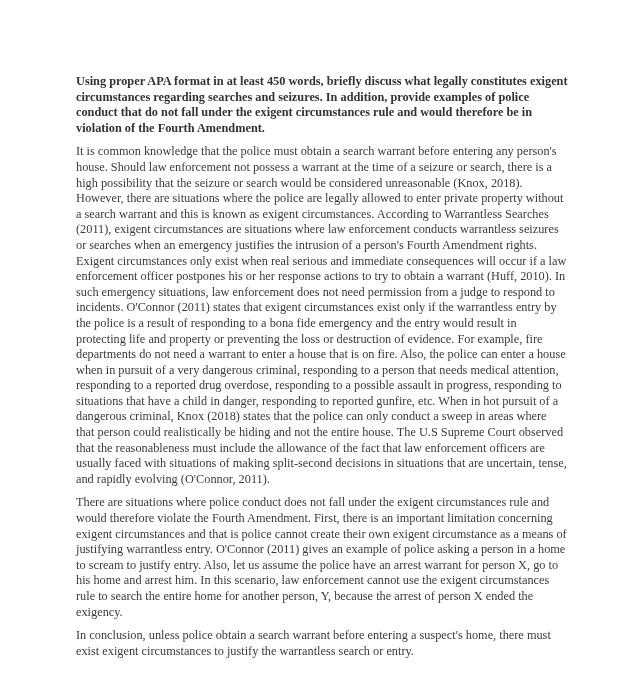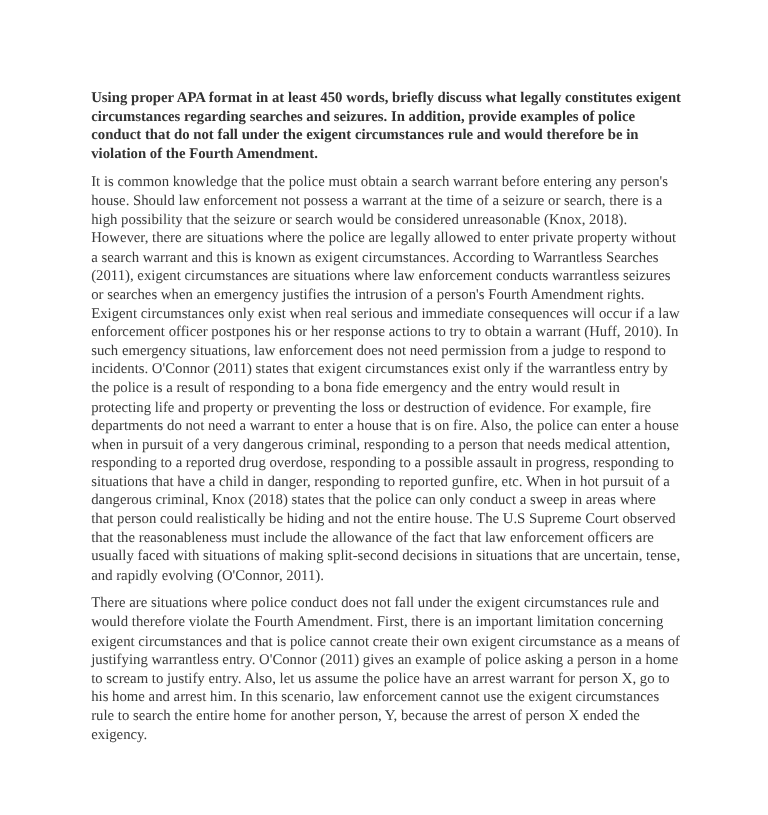--- a/index.html
+++ b/index.html
@@ -23,13 +23,14 @@
     margin: 0 0 8px 0;
   }
 </style>
 </head>
 <body>
 
 <div class="doc">
   <p class="question">Using proper APA format in at least 450 words, briefly discuss what legally constitutes exigent circumstances regarding searches and seizures. In addition, provide examples of police conduct that do not fall under the exigent circumstances rule and would therefore be in violation of the Fourth Amendment.</p>
   <p class="para">It is common knowledge that the police must obtain a search warrant before entering any person's house. Should law enforcement not possess a warrant at the time of a seizure or search, there is a high possibility that the seizure or search would be considered unreasonable (Knox, 2018). However, there are situations where the police are legally allowed to enter private property without a search warrant and this is known as exigent circumstances. According to Warrantless Searches (2011), exigent circumstances are situations where law enforcement conducts warrantless seizures or searches when an emergency justifies the intrusion of a person's Fourth Amendment rights. Exigent circumstances only exist when real serious and immediate consequences will occur if a law enforcement officer postpones his or her response actions to try to obtain a warrant (Huff, 2010). In such emergency situations, law enforcement does not need permission from a judge to respond to incidents. O'Connor (2011) states that exigent circumstances exist only if the warrantless entry by the police is a result of responding to a bona fide emergency and the entry would result in protecting life and property or preventing the loss or destruction of evidence. For example, fire departments do not need a warrant to enter a house that is on fire. Also, the police can enter a house when in pursuit of a very dangerous criminal, responding to a person that needs medical attention, responding to a reported drug overdose, responding to a possible assault in progress, responding to situations that have a child in danger, responding to reported gunfire, etc. When in hot pursuit of a dangerous criminal, Knox (2018) states that the police can only conduct a sweep in areas where that person could realistically be hiding and not the entire house. The U.S Supreme Court observed that the reasonableness must include the allowance of the fact that law enforcement officers are usually faced with situations of making split-second decisions in situations that are uncertain, tense, and rapidly evolving (O'Connor, 2011).</p>
   <p class="para">There are situations where police conduct does not fall under the exigent circumstances rule and would therefore violate the Fourth Amendment. First, there is an important limitation concerning exigent circumstances and that is police cannot create their own exigent circumstance as a means of justifying warrantless entry. O'Connor (2011) gives an example of police asking a person in a home to scream to justify entry. Also, let us assume the police have an arrest warrant for person X, go to his home and arrest him. In this scenario, law enforcement cannot use the exigent circumstances rule to search the entire home for another person, Y, because the arrest of person X ended the exigency.</p>
+  <p class="para">In conclusion, unless police obtain a search warrant before entering a suspect's home, there must exist exigent circumstances to justify the warrantless search or entry.</p>
 </div>
 
 </body></html>

